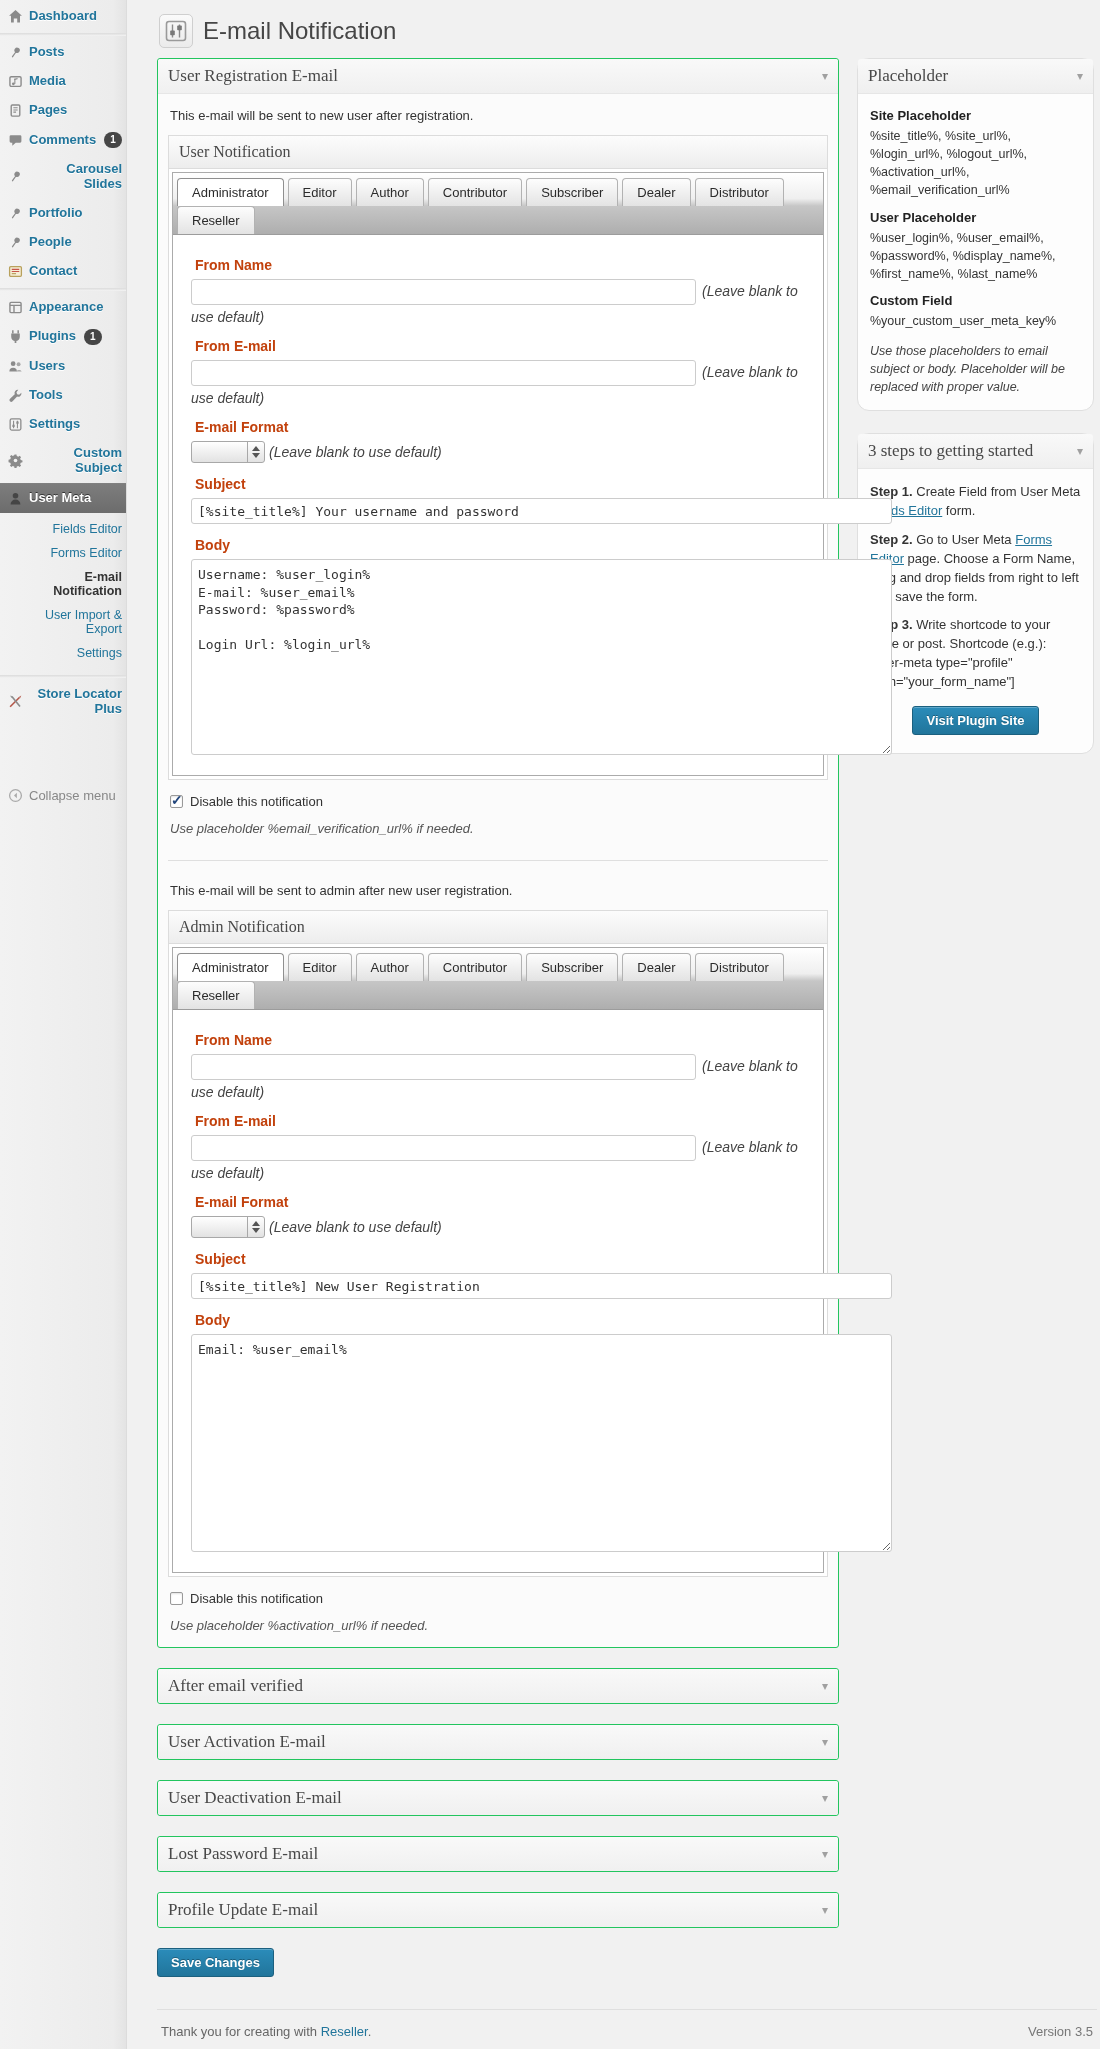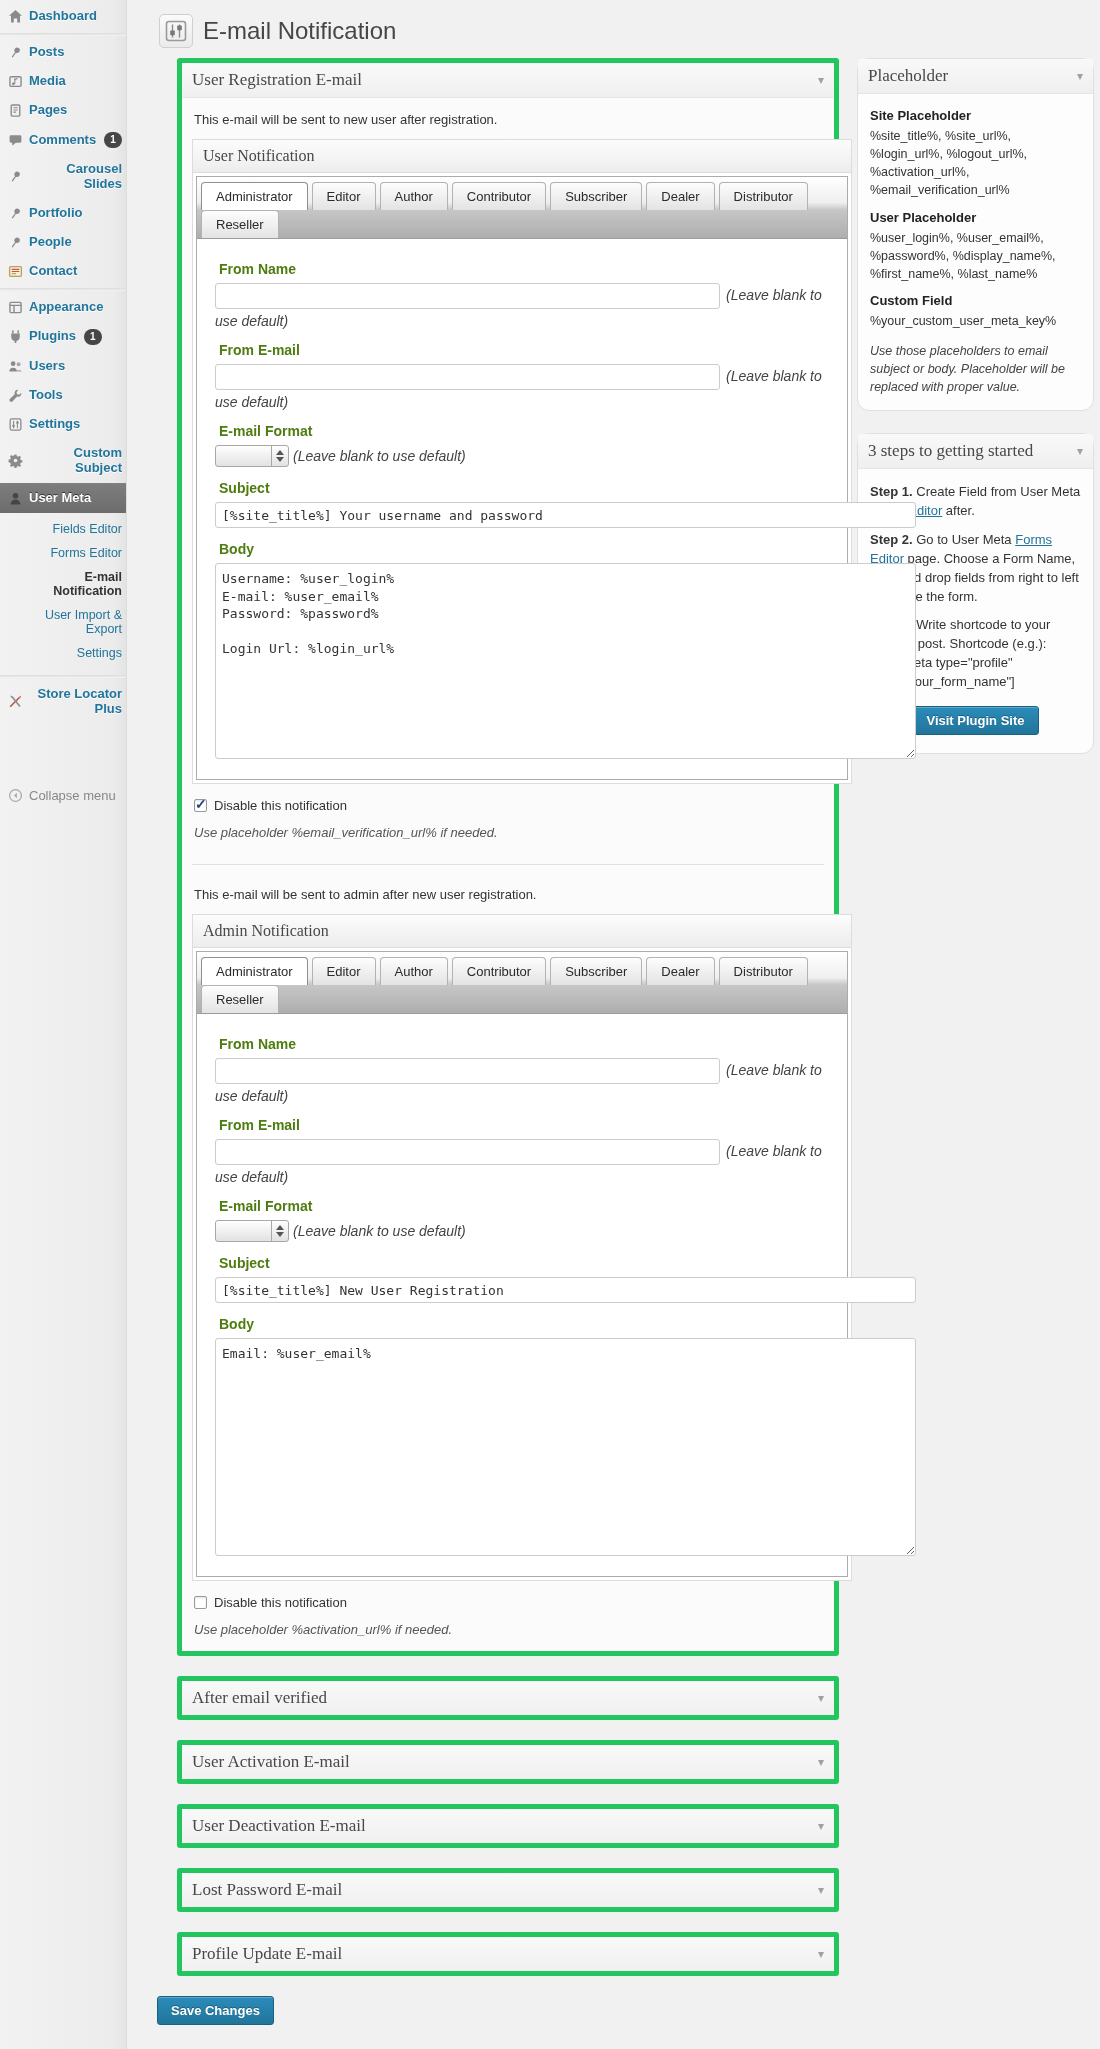--- a/index.html
+++ b/index.html
@@ -36,21 +36,21 @@
   .right-col { width:237px; margin-left:18px; position:relative; z-index:1; }
 
   
   .page-header { display:flex; align-items:center; gap:10px; margin:2px 0 10px 2px; }
   .icon32 { width:34px; height:34px; border:1px solid #cfcfcf; border-radius:5px;
     background:linear-gradient(#fafafa,#ebebeb); display:flex; align-items:center; justify-content:center; }
   .icon32 svg { width:22px; height:22px; }
   .page-title { font-size:24px; font-weight:normal; color:#464646; }
 
   
-  .postbox { background:#fbfbfb; border:5px solid #22c55e; border-radius:3px; margin-bottom:20px;margin-left:20px; }
+  .postbox { background:#fbfbfb; border:1px solid #22c55e; border-radius:3px; margin-bottom:20px; }
   .postbox-header { display:flex; align-items:center; justify-content:space-between;
     padding:7px 10px; background:linear-gradient(#f9f9f9,#f0f0f0); border-bottom:1px solid #e6e6e6;
     border-radius:3px 3px 0 0; cursor:pointer; }
   .postbox-header .pb-title { font-family:"Liberation Serif", serif; font-size:17px; color:#484848; }
   .toggle-arrow { color:#a0a0a0; font-size:12px; }
   .postbox.closed { margin-bottom:20px; }
   .postbox.closed .postbox-header { border-bottom:none; border-radius:3px; }
   .postbox .inside { padding:8px 8px 14px 8px; }
   .intro { font-size:13px; color:#333; margin:6px 0 12px 4px; }
   hr.sect { border:none; border-top:1px solid #dfdfdf; margin:24px 2px 22px 2px; }
@@ -62,21 +62,21 @@
   .tabs-frame { margin:3px; border:1px solid #ababab; background:#fff; }
   .tabs-nav { background:linear-gradient(180deg,#ffffff 0%,#efefef 42%,#c6c6c6 54%,#aeaeae 100%);
     border-bottom:1px solid #9c9c9c; padding:5px 4px 0 4px; }
   .tabs-row { display:flex; }
   .tab { border:1px solid #b2b2b2; border-bottom:none; border-radius:4px 4px 0 0;
     background:linear-gradient(#fdfdfd,#e3e3e3); padding:0 14px; height:28px; line-height:28px;
     font-size:13px; color:#2b2b2b; margin-right:4px; cursor:pointer; white-space:nowrap; }
   .tab.active { background:#fff; border-color:#8f8f8f; }
   .tab-panel { padding:22px 18px 14px 18px; background:#fff; }
   .field { margin-bottom:13px; }
-  .f-label { display:block; font-size:14px; font-weight:bold; color:#4d7c0f; margin:0 0 6px 4px; }
+  .f-label { display:block; font-size:14px; font-weight:bold; color:#c2410c; margin:0 0 6px 4px; }
   .text-input { width:505px; height:26px; border:1px solid #ccc; border-radius:3px; background:#fff;
     font-family:"DejaVu Sans Mono", monospace; font-size:13px; color:#333; padding:0 6px; vertical-align:middle; }
   .hint { font-size:14px; font-style:italic; color:#444; }
   .hint-after { margin-left:6px; }
   .hint-block { display:block; margin:4px 0 0 0; }
   .select-row { display:flex; align-items:center; gap:4px; }
   .fake-select { width:74px; height:22px; border:1px solid #a8a8a8; border-radius:3px;
     background:linear-gradient(#fff,#e2e2e2); display:flex; justify-content:flex-end; cursor:pointer; }
   .sel-arrows { width:17px; border-left:1px solid #a8a8a8; display:flex; flex-direction:column;
     align-items:center; justify-content:center; gap:2px; }
@@ -528,21 +528,21 @@
           </div>
         </div>
 
         <div class="side-box">
           <div class="postbox-header">
             <span class="pb-title">3 steps to getting started</span>
             <span class="toggle-arrow">▾</span>
           </div>
           <div class="inside">
             <div id="steps-container">
-                <p class="step"><b>Step 1.</b><span> Create Field from User Meta </span><a>Fields Editor</a><span> after.</span></p>
+                <p class="step"><b>Step 1.</b><span> Create Field from User Meta </span><a>Fields Editor</a><span> form.</span></p>
                 <p class="step"><b>Step 2.</b><span> Go to User Meta </span><a>Forms Editor</a><span> page. Choose a Form Name, drag and drop fields from right to left and save the form.</span></p>
                 <p class="step"><b>Step 3.</b><span> Write shortcode to your page or post. Shortcode (e.g.): [user-meta type="profile" form="your_form_name"]</span></p>
               </div>
             <div class="btn-center">
               <span class="btn-primary">Visit Plugin Site</span>
             </div>
           </div>
         </div>
 
       </div>

